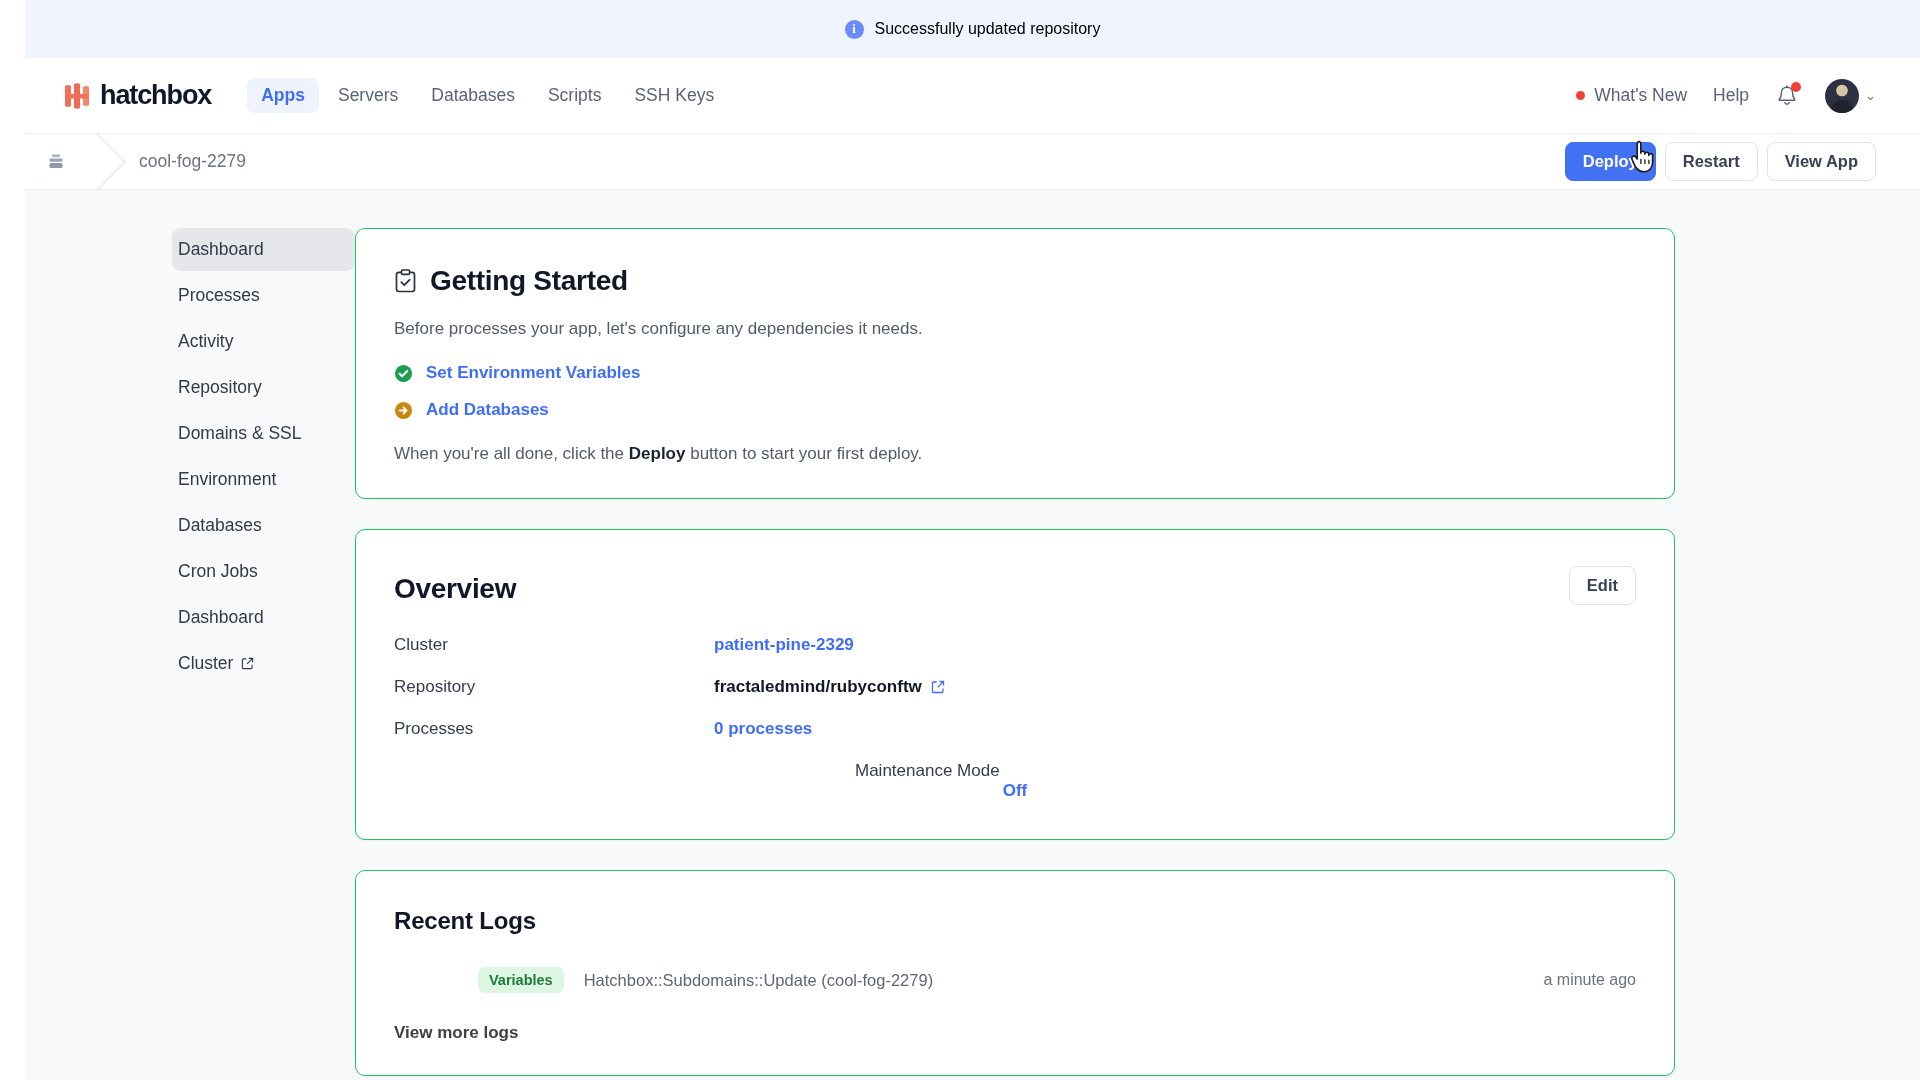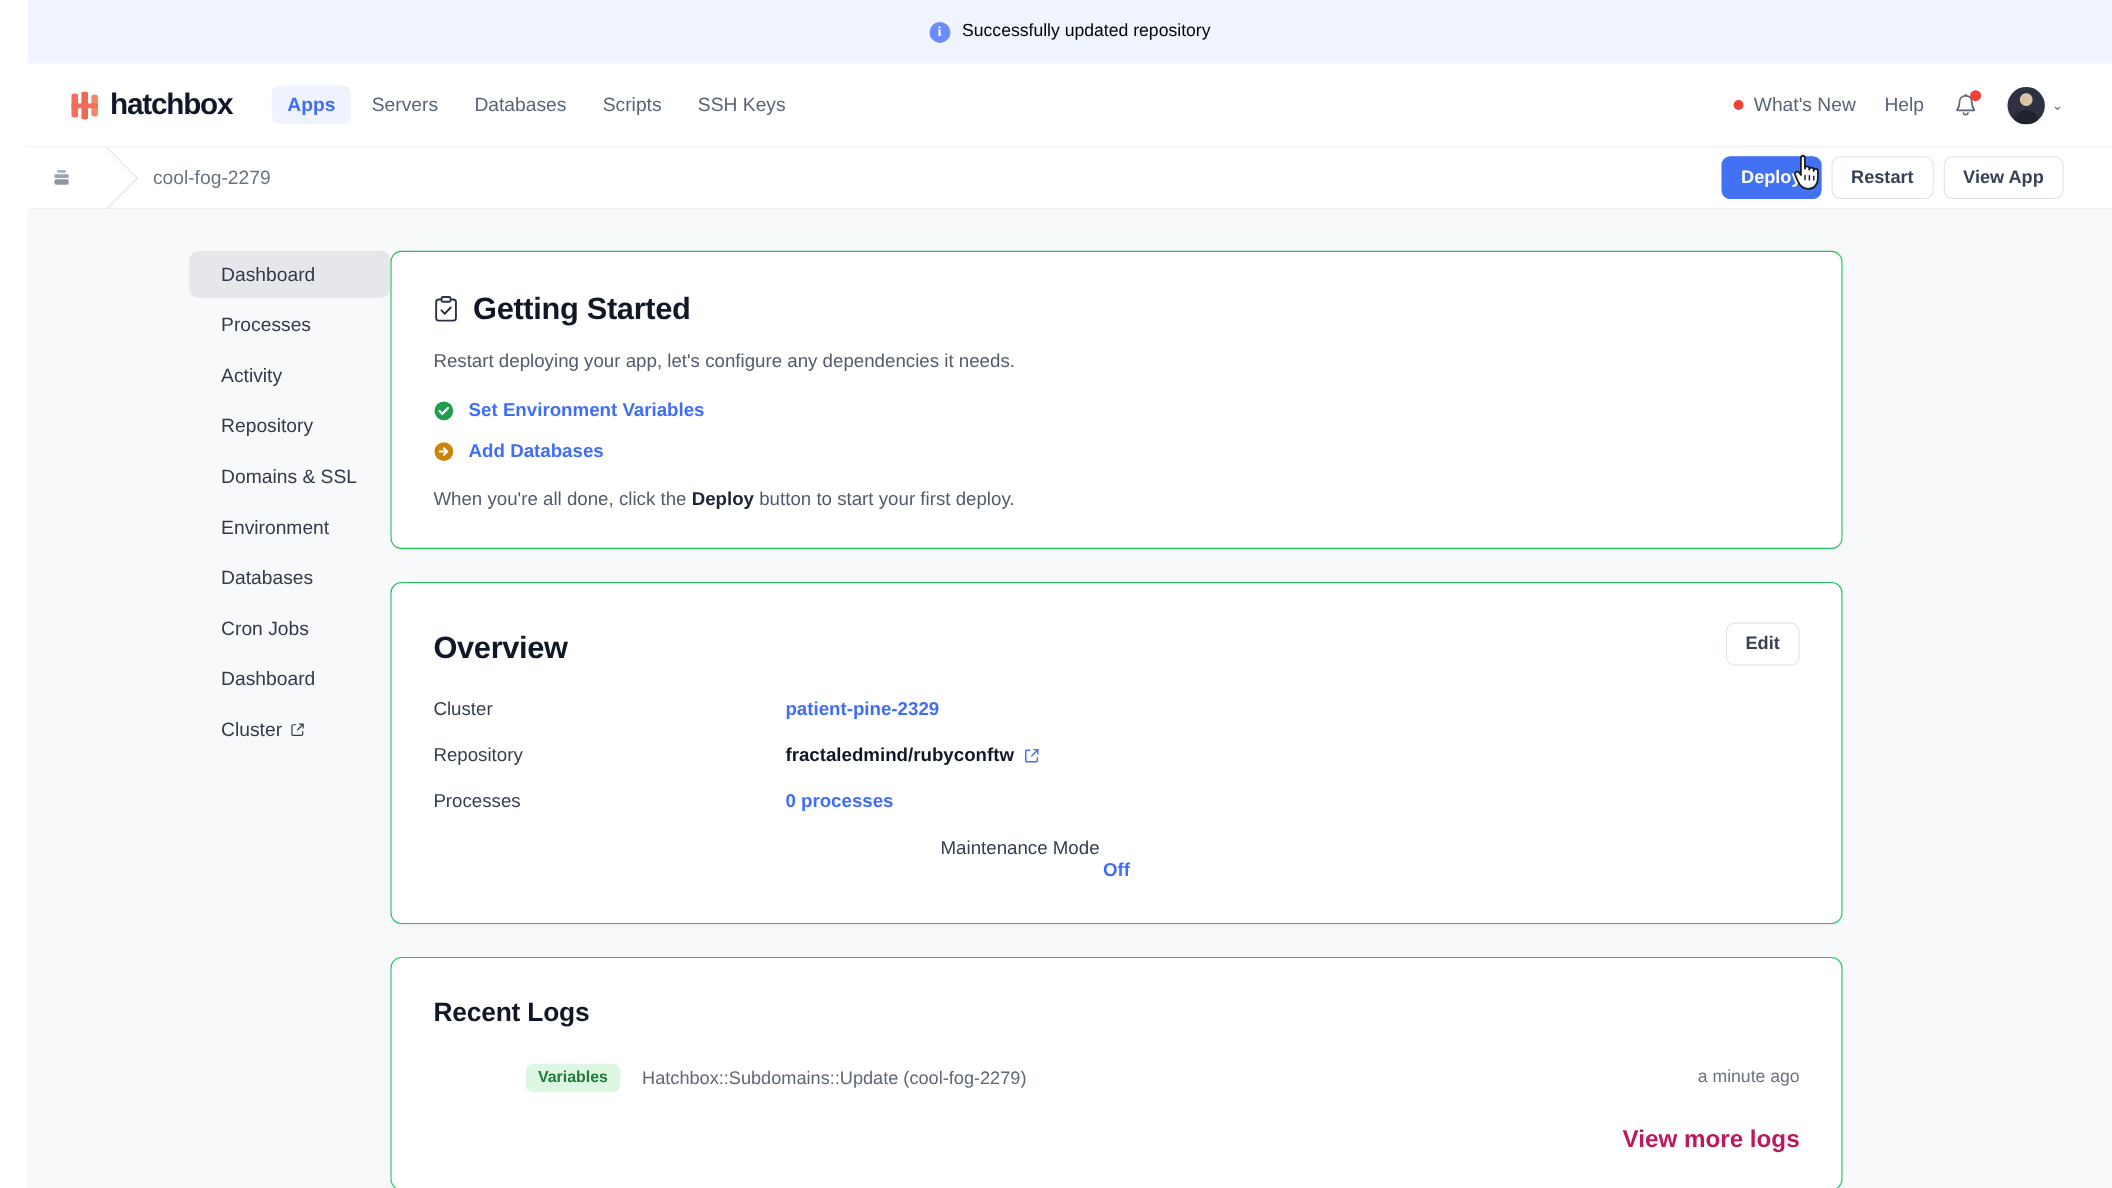--- a/index.html
+++ b/index.html
@@ -115,21 +115,21 @@
     white-space: nowrap;
   }
   .btn-primary { background: #4271f4; border-color: #4271f4; color: #ffffff; }
 
   
   .page { display: flex; padding: 38px 0 0 0; }
   .sidebar { width: 330px; padding-left: 147px; flex: none; }
   .side-item {
     font-size: 17.5px;
     color: #323a49;
-    padding: 11px 29px;
+    padding: 11px 6px;
     border-radius: 9px;
     margin-bottom: 3px;
     cursor: pointer;
     display: flex; align-items: center; gap: 8px;
   }
   .side-item.active { background: #e5e7eb; }
   .main { flex: 1; padding-right: 80px; max-width: 1400px; }
 
   .card {
     background: #ffffff;
@@ -165,22 +165,22 @@
   .rl-row { display: flex; align-items: center; margin-bottom: 30px; }
   .badge {
     background: #ddf7e3; color: #1f7a3a;
     font-size: 14.5px; font-weight: bold;
     padding: 5px 11px; border-radius: 7px;
     margin-left: 84px; white-space: nowrap;
   }
   .rl-text { font-size: 16.5px; color: #5e6677; margin-left: 20px; }
   .rl-time { margin-left: auto; font-size: 16px; color: #6b7280; }
   .rl-more {
-    text-align: right; font-size: 22px; font-weight: bold;
-    color: #be185d; cursor: pointer; padding-bottom: 6px;
+    text-align: left; font-size: 17px; font-weight: bold;
+    color: #404040; cursor: pointer; padding-bottom: 6px;
   }
 
   
   .cursor { position: absolute; left: 1606px; top: 140px; pointer-events: none; z-index: 50; }
 </style>
 </head>
 <body>
 
 <div class="viewport">
 
@@ -292,21 +292,21 @@
       <div class="card">
         <div class="card-inner">
           <div class="gs-head">
             <svg width="23" height="24" viewBox="0 0 23 24">
               <rect x="2.5" y="3.3" width="18" height="19.2" rx="2.4" fill="none" stroke="#2a3243" stroke-width="1.7"></rect>
               <rect x="7.4" y="1" width="8.2" height="4.3" rx="1.4" fill="#ffffff" stroke="#2a3243" stroke-width="1.7"></rect>
               <path d="M7.3 13.2l3 3 5.4-5.6" fill="none" stroke="#2a3243" stroke-width="1.8" stroke-linecap="round" stroke-linejoin="round"></path>
             </svg>
             <span class="gs-title">Getting Started</span>
           </div>
-          <div class="gs-sub">Restart deploying your app, let's configure any dependencies it needs.</div>
+          <div class="gs-sub">Before processes your app, let's configure any dependencies it needs.</div>
 
           <div class="gs-step">
             <svg class="step-ico" viewBox="0 0 20 20">
               <circle cx="10" cy="10" r="9" fill="#1f9d4f"></circle>
               <path d="M5.8 10.2l2.7 2.7 5.5-5.6" fill="none" stroke="#ffffff" stroke-width="2.1" stroke-linecap="round" stroke-linejoin="round"></path>
             </svg>
             <span class="gs-step-label">Set Environment Variables</span>
           </div>
 
           <div class="gs-step">

